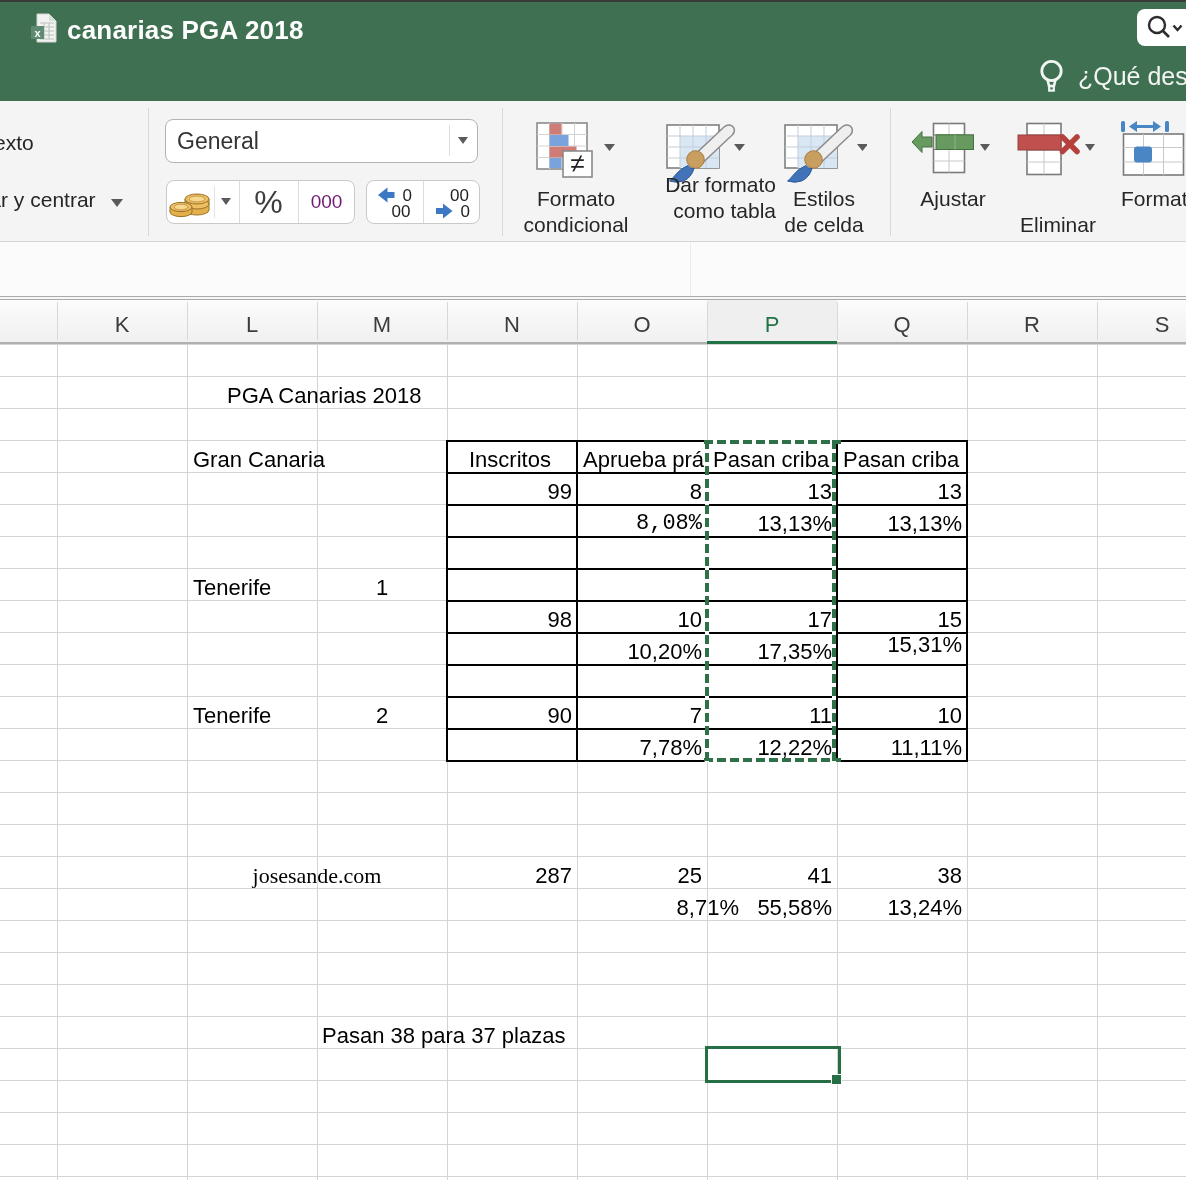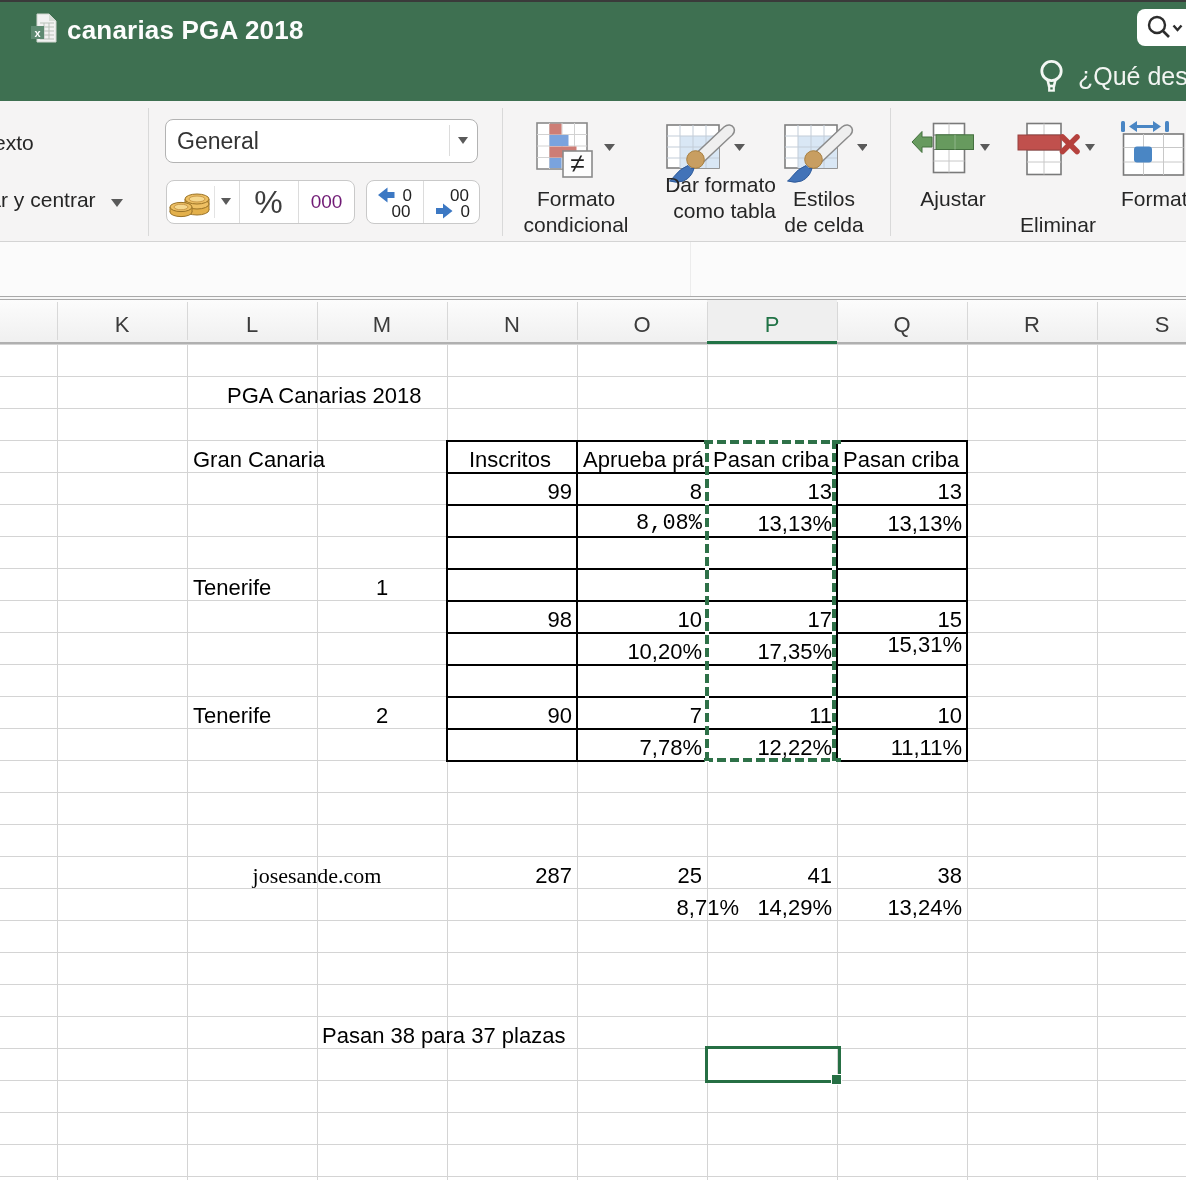--- a/index.html
+++ b/index.html
@@ -319,21 +319,21 @@
 <div class="cell r" style="left:837px;top:696px;width:125px;">10</div>
 <div class="cell r" style="left:577px;top:728px;width:125px;">7,78%</div>
 <div class="cell r" style="left:707px;top:728px;width:125px;">12,22%</div>
 <div class="cell r" style="left:837px;top:728px;width:125px;">11,11%</div>
 <div class="cell c" style="left:187px;top:856px;width:260px;font-family:Liberation Serif, serif;">josesande.com</div>
 <div class="cell r" style="left:447px;top:856px;width:125px;">287</div>
 <div class="cell r" style="left:577px;top:856px;width:125px;">25</div>
 <div class="cell r" style="left:707px;top:856px;width:125px;">41</div>
 <div class="cell r" style="left:837px;top:856px;width:125px;">38</div>
 <div class="cell r" style="left:577px;top:888px;width:125px;padding-left:37px;">8,71%</div>
-<div class="cell r" style="left:707px;top:888px;width:125px;">14,29%</div>
+<div class="cell r" style="left:707px;top:888px;width:125px;">55,58%</div>
 <div class="cell r" style="left:837px;top:888px;width:125px;">13,24%</div>
 <div class="cell" style="left:322px;top:1016px;">Pasan 38 para 37 plazas</div>
 
 <div class="abs anth" style="left:704px;top:440px;width:137px;"></div>
 <div class="abs anth" style="left:704px;top:758px;width:137px;"></div>
 <div class="abs antv" style="left:705px;top:440px;height:322px;"></div>
 <div class="abs antv" style="left:832px;top:440px;height:322px;"></div>
 
 <div class="abs" id="sel"></div>
 <div class="abs" id="selh"></div>

